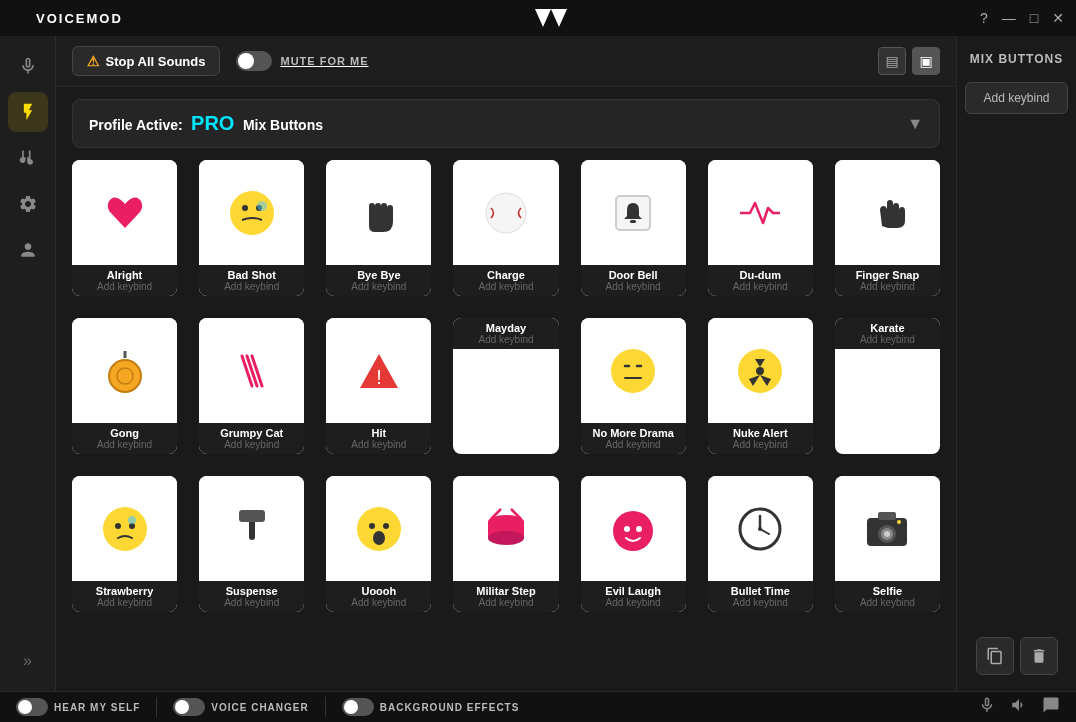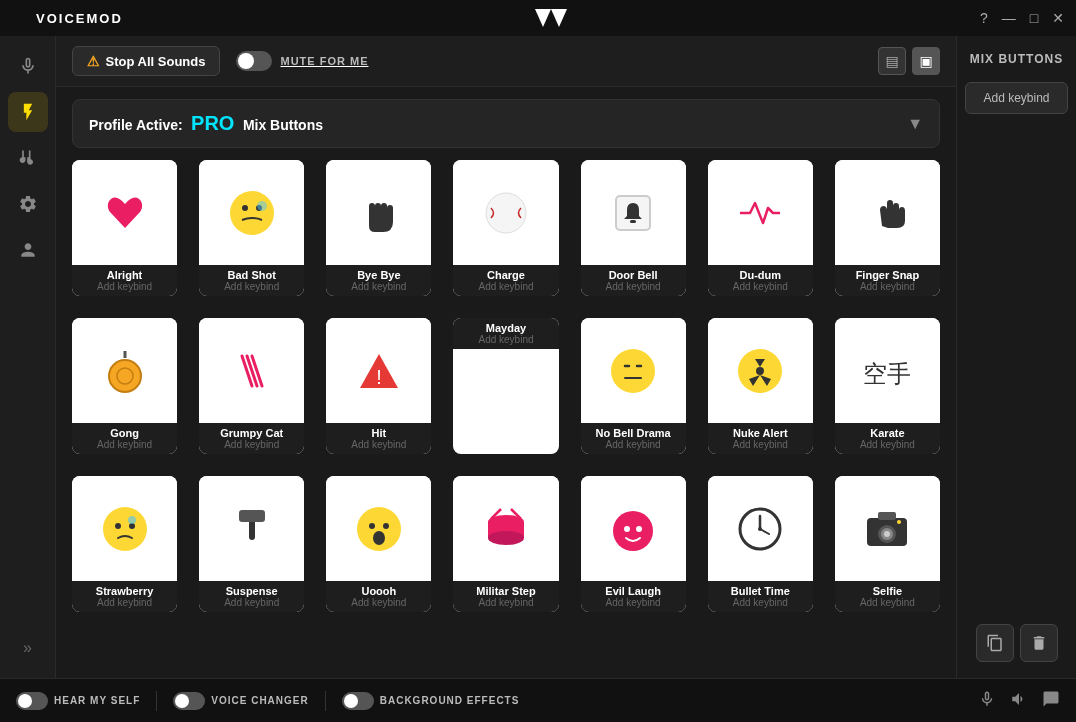--- a/index.html
+++ b/index.html
@@ -311,21 +311,21 @@
       align-items: center;
       justify-content: center;
       cursor: pointer;
       color: #aaa;
       font-size: 16px;
     }
 
     
     .bottom-bar {
       background: #111;
-      height: 44px;
+      height: 31px;
       display: flex;
       align-items: center;
       padding: 0 16px;
       gap: 16px;
       flex-shrink: 0;
       border-top: 1px solid #2a2a2a;
     }
     .bottom-toggle-group {
       display: flex;
       align-items: center;
@@ -594,45 +594,40 @@
           <div class="sound-card">
       <div class="sound-card-img">
         <svg width="50" height="50" viewBox="0 0 50 50">
                 <circle cx="25" cy="25" r="22" fill="#fdd835"></circle>
                 <path d="M17 20 L21 20" stroke="#333" stroke-width="2.5" stroke-linecap="round"></path>
                 <path d="M29 20 L33 20" stroke="#333" stroke-width="2.5" stroke-linecap="round"></path>
                 <path d="M17 32 L33 32" stroke="#333" stroke-width="2" fill="none" stroke-linecap="round"></path>
               </svg>
       </div>
       <div class="sound-card-info">
-        <div class="sound-card-name">No Bell Drama</div>
+        <div class="sound-card-name">No More Drama</div>
         <div class="sound-card-keybind">Add keybind</div>
       </div>
     </div>
           <div class="sound-card">
       <div class="sound-card-img">
         <svg width="50" height="50" viewBox="0 0 50 50">
                 <circle cx="25" cy="25" r="22" fill="#fdd835"></circle>
                 <circle cx="25" cy="25" r="4" fill="#333"></circle>
                 <path d="M25 21 L20 13 L30 13 Z" fill="#333"></path>
                 <path d="M25 29 L18 40 L14 33 Z" fill="#333"></path>
                 <path d="M25 29 L32 40 L36 33 Z" fill="#333"></path>
               </svg>
       </div>
       <div class="sound-card-info">
         <div class="sound-card-name">Nuke Alert</div>
         <div class="sound-card-keybind">Add keybind</div>
       </div>
     </div>
           <div class="sound-card">
-      <div class="sound-card-img">
-        <svg width="50" height="50" viewBox="0 0 50 50">
-                <text x="25" y="36" text-anchor="middle" font-size="24" fill="#333">空手</text>
-              </svg>
-      </div>
       <div class="sound-card-info">
         <div class="sound-card-name">Karate</div>
         <div class="sound-card-keybind">Add keybind</div>
       </div>
     </div>
           <div class="sound-card">
       <div class="sound-card-img">
         <svg width="50" height="50" viewBox="0 0 50 50">
                 <circle cx="25" cy="25" r="22" fill="#fdd835"></circle>
                 <circle cx="18" cy="22" r="3" fill="#333"></circle>

